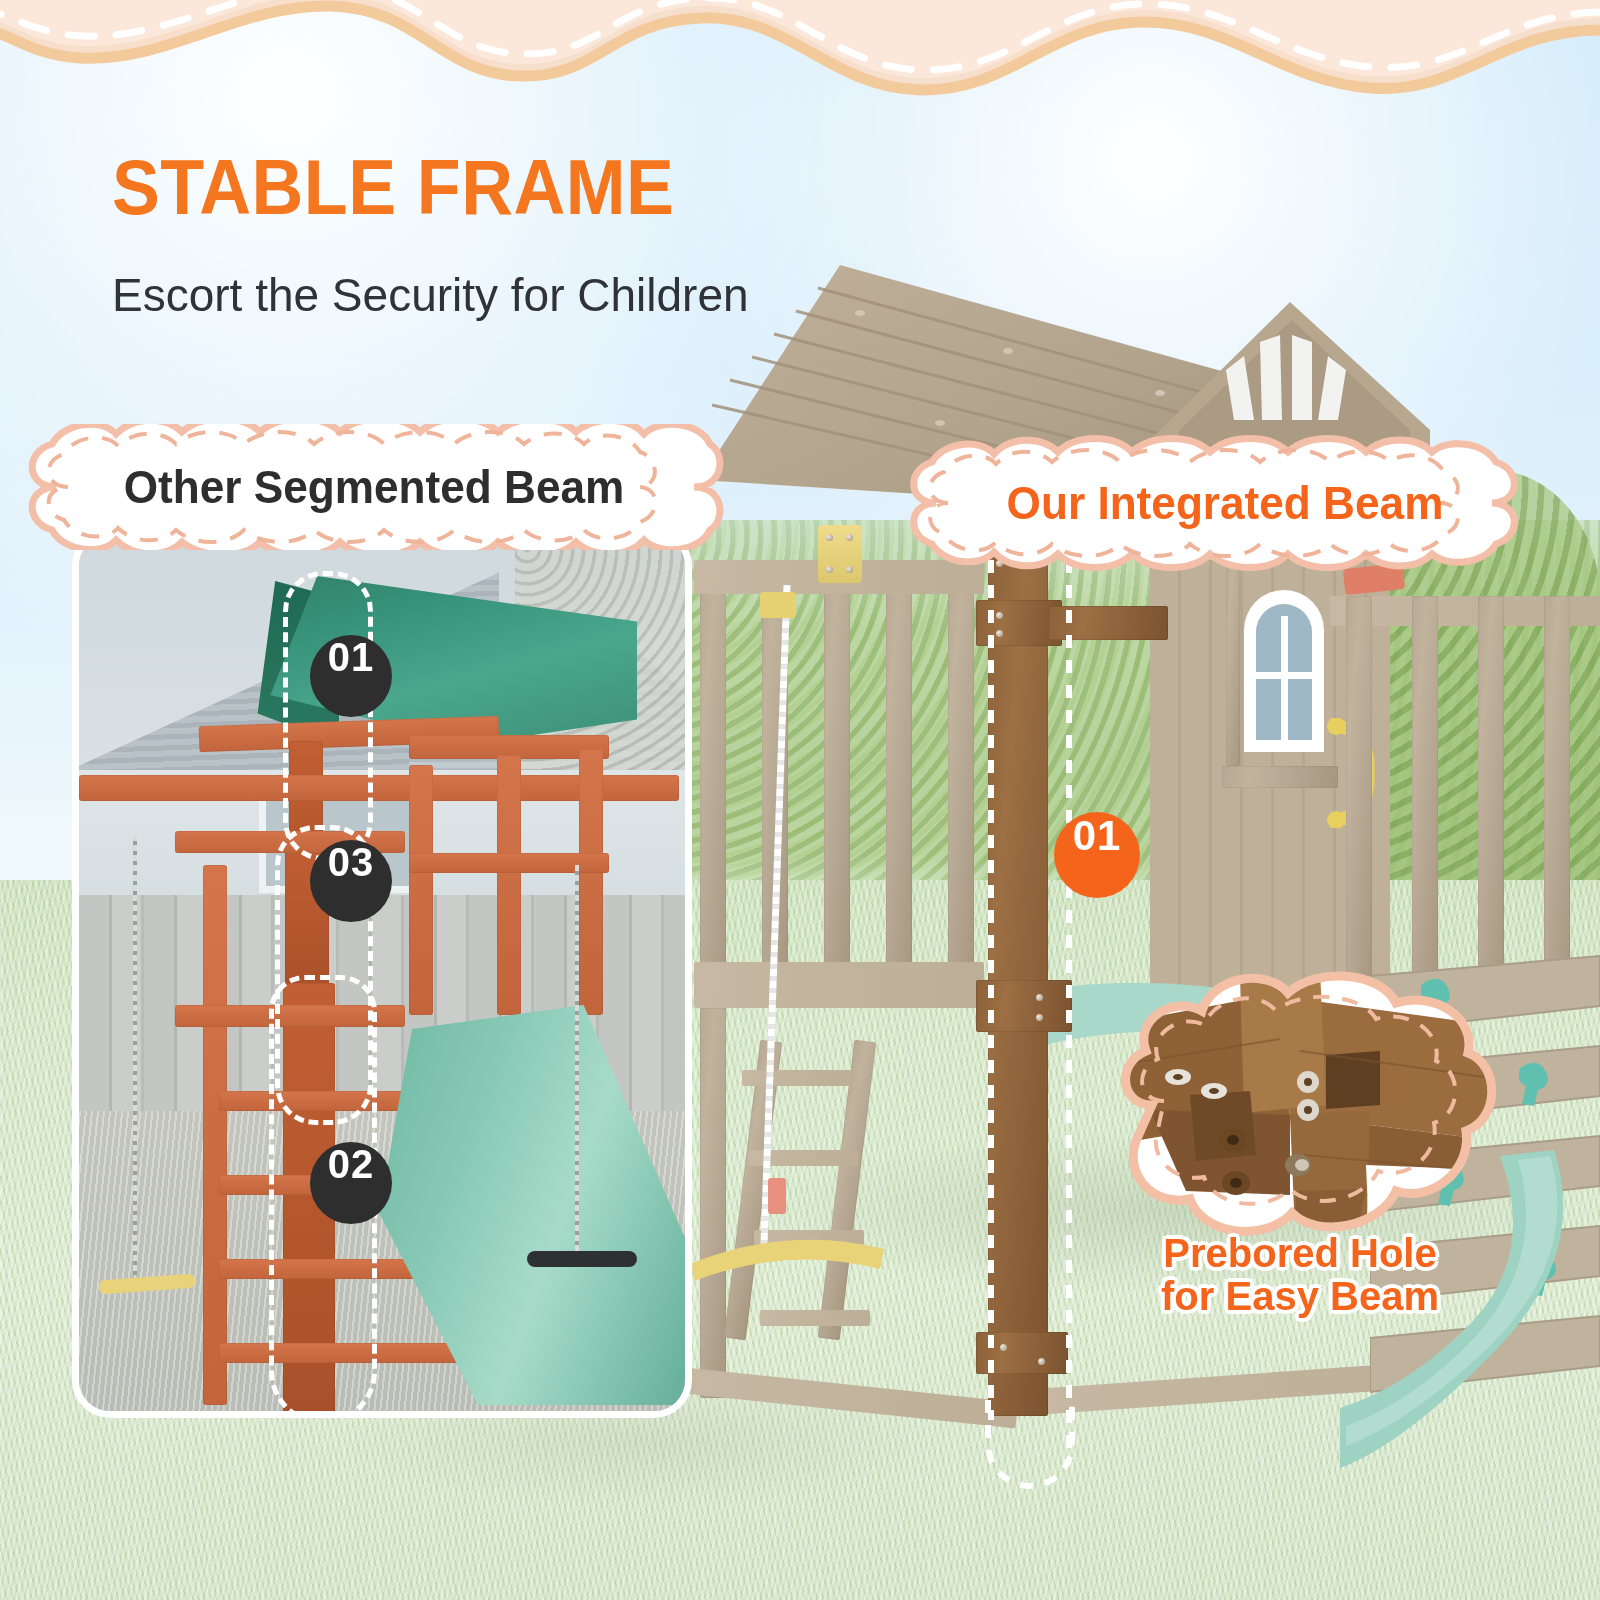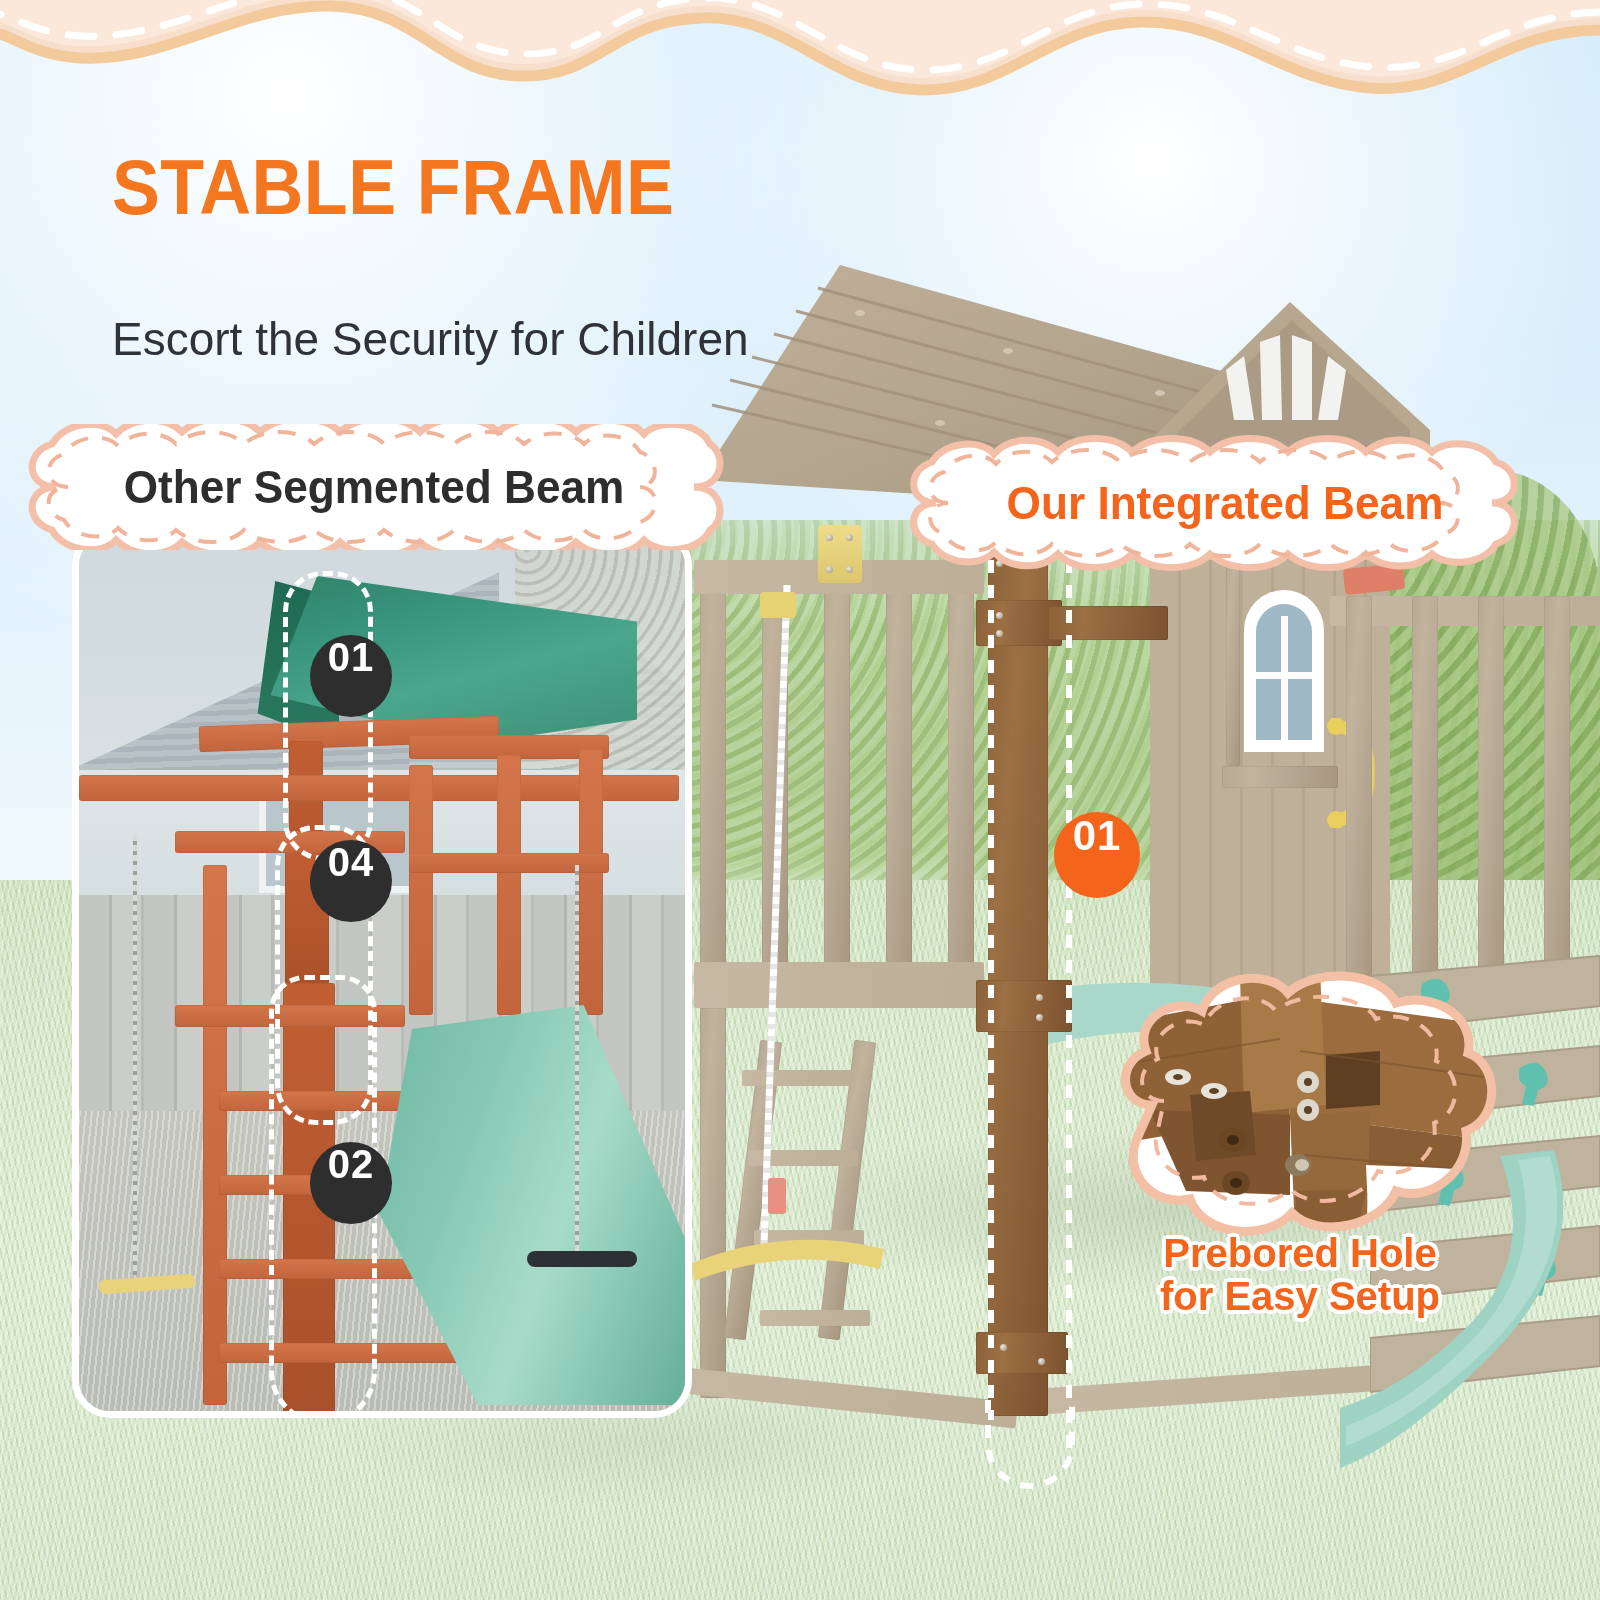--- a/index.html
+++ b/index.html
@@ -61,21 +61,20 @@
     font-size:78px;line-height:.95;font-weight:bold;letter-spacing:.5px;
     color:#f4761f;
     font-family:"Liberation Sans Narrow","Liberation Sans",sans-serif;
     transform:scaleX(.92);transform-origin:left top;
     white-space:nowrap;
   }
   .subtitle{
     position:absolute;left:112px;top:268px;
     font-size:46px;color:#2f3237;white-space:nowrap;
     font-family:"Liberation Sans",sans-serif;
-    margin-top:44px;
   }
 
   
   .photo-card{
     position:absolute;left:72px;top:528px;width:620px;height:890px;
     border-radius:38px;overflow:hidden;
     border:7px solid #ffffff;
     box-sizing:border-box;
     background:#cfd6d9;
   }
@@ -377,21 +376,21 @@
       <div class="seg-out" style="left:204px;top:36px;width:90px;height:290px;"></div>
       <div class="seg-out" style="left:196px;top:290px;width:98px;height:300px;"></div>
       <div class="seg-out" style="left:190px;top:440px;width:108px;height:450px;border-bottom-left-radius:60px;border-bottom-right-radius:60px;"></div>
     </div>
   </div>
 
   <div class="badge dark" style="left:310px;top:635px;width:82px;height:82px;font-size:40px;">
     <span>01</span>
   </div>
   <div class="badge dark" style="left:310px;top:840px;width:82px;height:82px;font-size:40px;">
-    <span>04</span>
+    <span>03</span>
   </div>
   <div class="badge dark" style="left:310px;top:1142px;width:82px;height:82px;font-size:40px;">
     <span>02</span>
   </div>
 
   <div class="badge orange" style="left:1054px;top:812px;width:86px;height:86px;font-size:42px;">
     <span>01</span>
   </div>
 
   <svg class="rs" style="left:1090px;top:955px;width:420px;height:310px;" viewBox="0 0 420 310">
@@ -434,21 +433,21 @@
           <ellipse cx="146" cy="228" rx="6" ry="5" fill="#3f2a13"></ellipse>
         <ellipse cx="208" cy="210" rx="13" ry="11" fill="#8d7a5d"></ellipse>
           <ellipse cx="212" cy="210" rx="7" ry="6" fill="#cfc6b3"></ellipse>
       </g>
     </g>
     <path d="M62 150 C30 150 26 108 56 96 C44 64 84 40 112 56 C122 22 176 12 198 38 C226 12 290 16 306 48 C344 36 386 62 378 98 C410 110 410 164 376 176 C382 216 340 248 306 236 C290 272 228 284 202 258 C174 288 112 280 100 244 C62 252 34 218 46 186 Z" fill="none" stroke="#f3c0a6" stroke-width="9"></path>
     <path d="M74 146 C48 146 44 114 68 104 C58 78 92 58 114 70 C124 42 168 34 186 56 C210 34 272 38 286 64 C318 54 352 76 346 106 C372 116 372 158 344 168 C350 200 316 226 288 216 C274 246 222 256 200 234 C176 258 124 252 114 222 C82 228 58 200 68 174 Z" fill="none" stroke="#f0b9a0" stroke-width="4" stroke-dasharray="16 13"></path>
   </svg>
 
   <div class="inset-label" style="left:1100px;top:1232px;width:400px;">Prebored Hole
-for Easy Setup</div>
+for Easy Beam</div>
 
   <div class="bubble" style="left:16px;top:424px;width:716px;height:126px;">
     <svg viewBox="0 0 716 126" style="position:absolute;inset:0;width:100%;height:100%;">
       <path d="M40 63 C10 63 8 28 36 20 C48 -2 86 -6 100 10 C118 -8 150 -8 166 8 C186 -10 226 -10 244 8 C264 -10 306 -10 324 8 C344 -10 386 -10 404 8 C424 -10 464 -10 482 8 C502 -10 542 -10 560 8 C578 -8 612 -8 628 10 C644 -6 684 -2 694 20 C710 30 708 63 678 63 C708 63 710 96 694 106 C684 128 644 132 628 116 C612 134 578 134 560 118 C542 136 502 136 482 118 C464 136 424 136 404 118 C386 136 344 136 324 118 C306 136 264 136 244 118 C226 136 186 134 166 118 C150 134 118 134 100 116 C86 132 48 128 36 106 C8 98 10 63 40 63 Z" fill="#ffffff" stroke="#f3bfa8" stroke-width="7"></path>
       <path d="M52 63 C28 63 26 36 48 30 C58 12 90 8 102 22 C118 6 146 6 160 20 C178 4 212 4 228 20 C246 4 282 4 298 20 C316 4 352 4 368 20 C386 4 422 4 438 20 C456 4 492 4 508 20 C524 6 554 6 568 20 C582 6 614 10 624 28 C644 34 644 63 622 63 C644 63 646 90 624 98 C614 116 582 120 568 106 C554 120 524 120 508 106 C492 122 456 122 438 106 C422 122 386 122 368 106 C352 122 316 122 298 106 C282 122 246 122 228 106 C212 122 178 122 160 106 C146 120 118 120 102 104 C90 118 58 114 48 96 C26 90 28 63 52 63 Z" fill="none" stroke="#f0b49b" stroke-width="4" stroke-dasharray="18 14"></path>
     </svg>
     <div class="btxt" style="color:#2e2e2e;">Other Segmented Beam</div>
   </div>
 
   <div class="bubble" style="left:898px;top:428px;width:654px;height:150px;">

